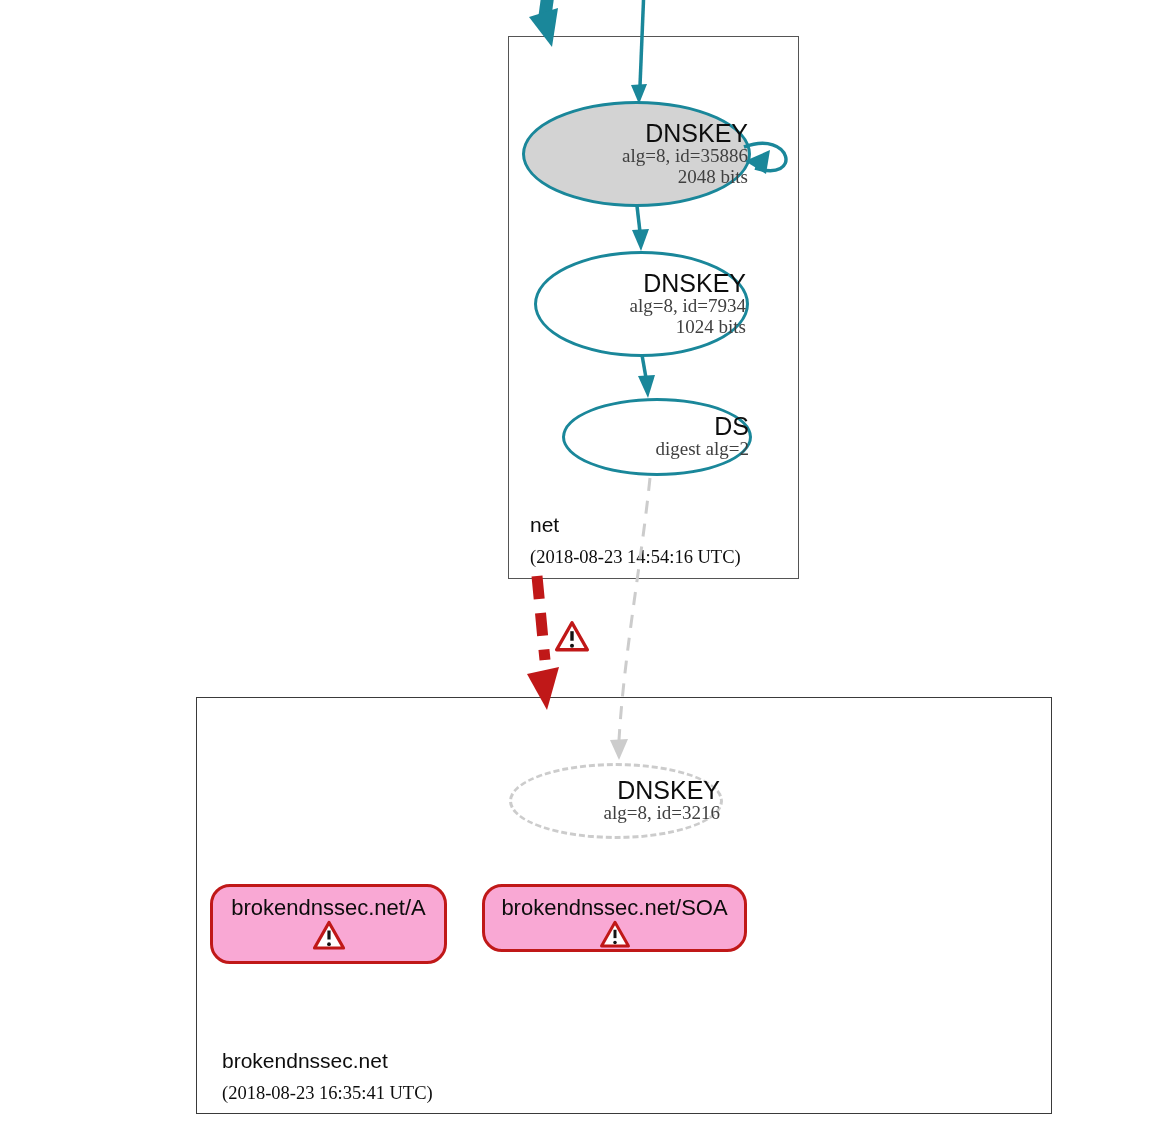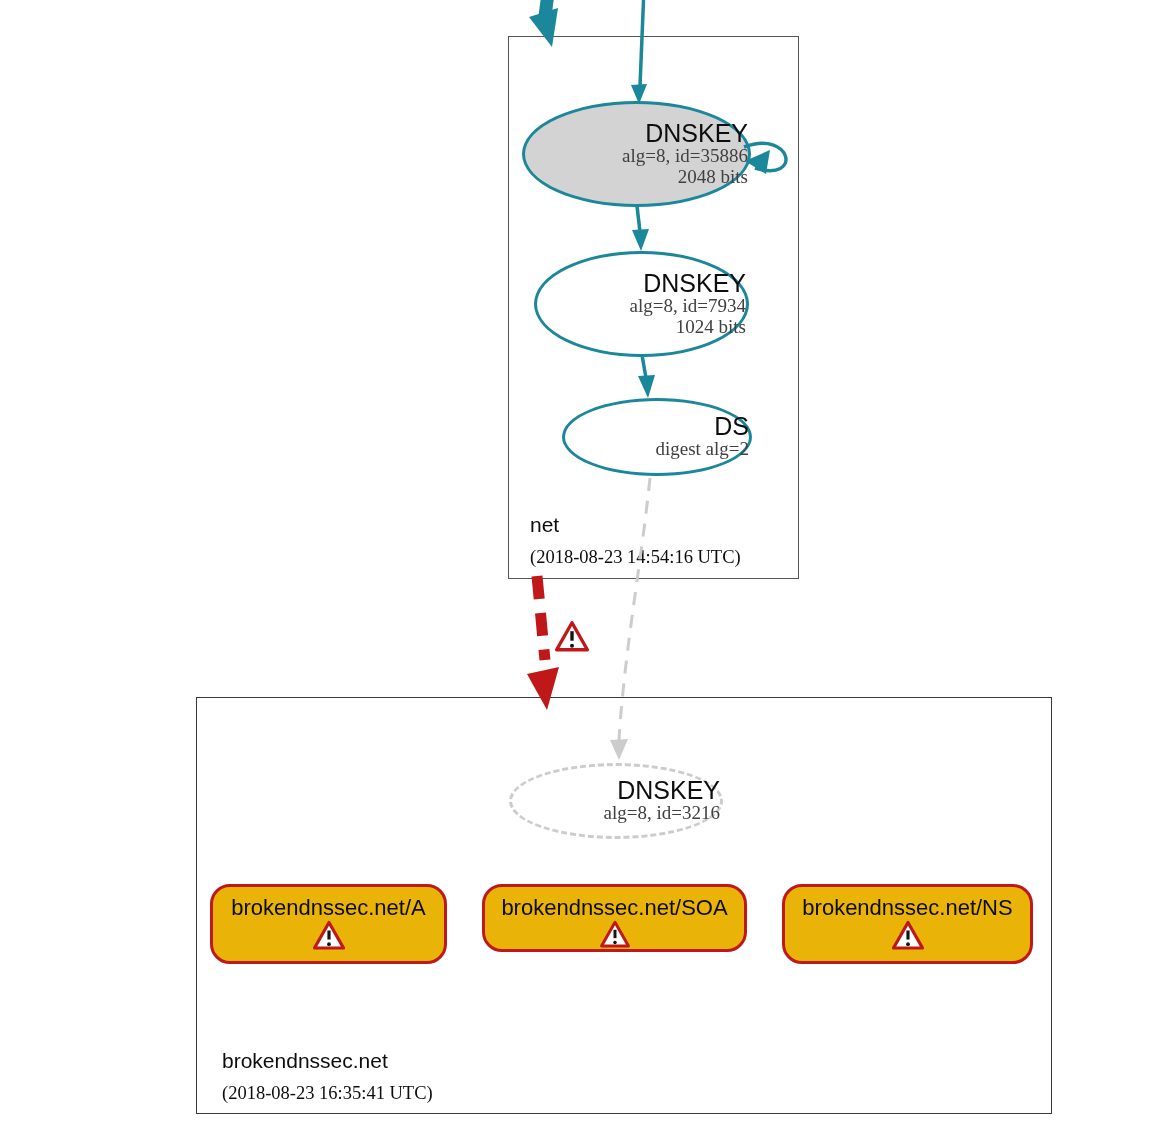--- a/index.html
+++ b/index.html
@@ -20,21 +20,21 @@
         background:#ffffff;box-sizing:border-box;}
   .node.secure{border:3px solid #1a879a;}
   .node.filled{background:#d3d3d3;}
   .node.insecure{border:3px dashed #cccccc;}
   .node .title{font-family:"Liberation Sans",sans-serif;font-size:25px;
                line-height:1.02;color:#0d0d0d;}
   .node .detail{font-family:Liberation Serif, serif;font-size:19px;
                 line-height:1.08;color:#404040;}
 
   .rrset{position:absolute;box-sizing:border-box;border:3px solid #c01818;
-         border-radius:20px;background:#eab308;display:flex;
+         border-radius:20px;background:#f9a8d4;display:flex;
          flex-direction:column;align-items:center;justify-content:flex-start;
          padding-top:9px;}
   .rrset .rrlabel{font-family:"Liberation Sans",sans-serif;font-size:22px;
                   color:#0d0d0d;white-space:nowrap;line-height:1.1;}
   .warn-wrap{position:absolute;}
   .edges{position:absolute;left:0;top:0;pointer-events:none;}
 </style>
 </head>
 <body>
 
@@ -81,28 +81,20 @@
 
   <div class="rrset" style="left:482px;top:884px;width:265px;height:68px">
     <span class="rrlabel">brokendnssec.net/SOA</span>
     <svg width="34" height="31" viewBox="0 0 34 31">
       <path d="M17 2.5 L31.5 28 L2.5 28 Z" fill="#ffffff" stroke-width="3.2" stroke-linejoin="round" stroke="#c01818"></path>
       <path d="M17 10.5 L17 19.5" stroke-width="3.2" fill="none" stroke="#141414"></path>
       <circle cx="17" cy="24.2" r="1.9" fill="#141414"></circle>
     </svg>
   </div>
 
-  <div class="rrset" style="left:782px;top:884px;width:251px;height:80px">
-    <span class="rrlabel">brokendnssec.net/NS</span>
-    <svg width="34" height="31" viewBox="0 0 34 31">
-      <path d="M17 2.5 L31.5 28 L2.5 28 Z" fill="#ffffff" stroke-width="3.2" stroke-linejoin="round" stroke="#c01818"></path>
-      <path d="M17 10.5 L17 19.5" stroke-width="3.2" fill="none" stroke="#141414"></path>
-      <circle cx="17" cy="24.2" r="1.9" fill="#141414"></circle>
-    </svg>
-  </div>
 
   <div class="warn-wrap" style="left:554px;top:620px">
     <svg width="36" height="33" viewBox="0 0 34 31">
       <path d="M17 2.5 L31.5 28 L2.5 28 Z" fill="#ffffff" stroke-width="3.2" stroke-linejoin="round" stroke="#c01818"></path>
       <path d="M17 10.5 L17 19.5" stroke-width="3.2" fill="none" stroke="#141414"></path>
       <circle cx="17" cy="24.2" r="1.9" fill="#141414"></circle>
     </svg>
   </div>
 
   <svg class="edges" width="1154" height="1134" viewBox="0 0 1154 1134">

